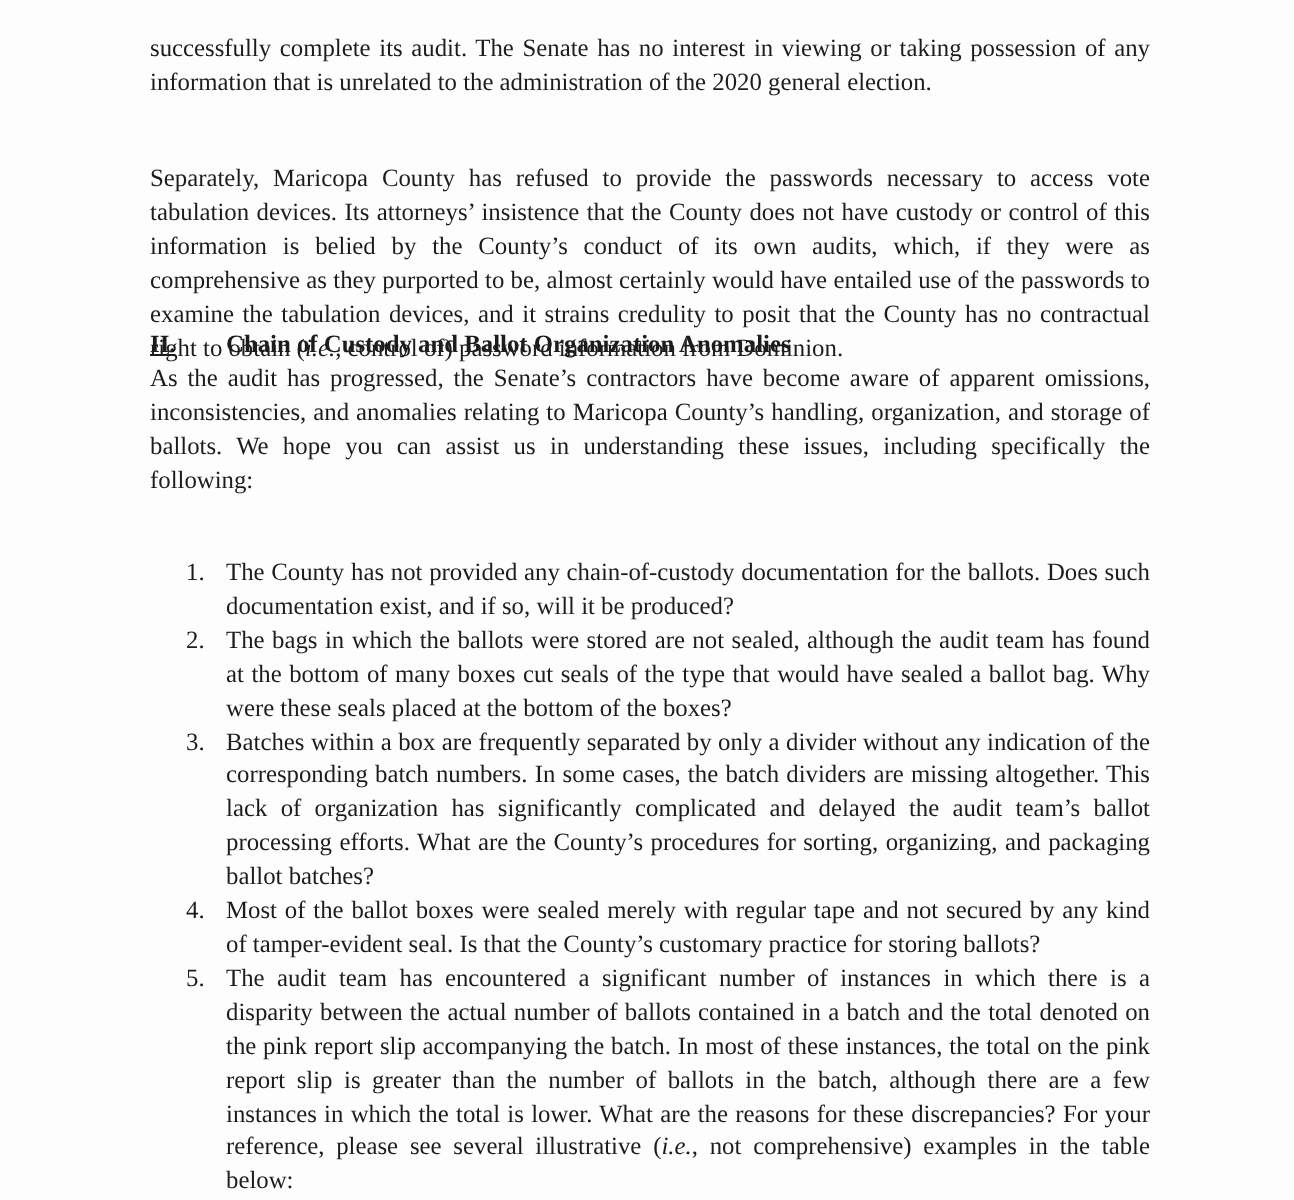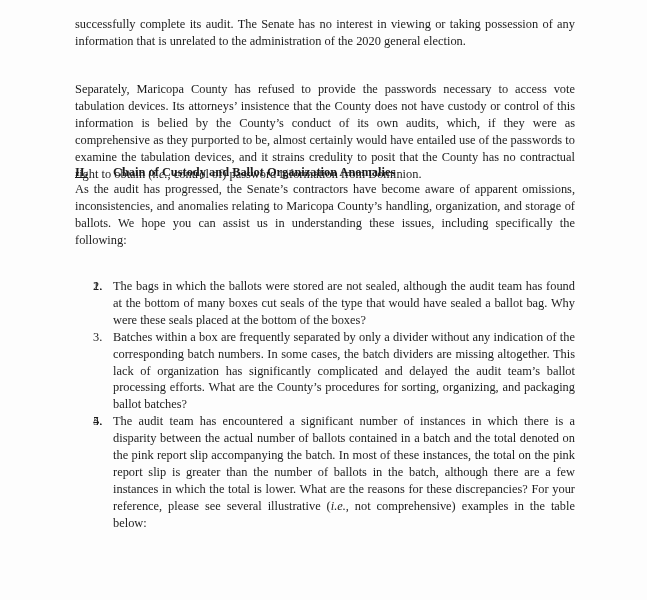--- a/index.html
+++ b/index.html
@@ -36,31 +36,33 @@
 
   <p class="para" style="top:81px;"><span>Separately, Maricopa County has refused to provide the passwords necessary to access vote tabulation devices.  Its attorneys’ insistence that the County does not have custody or control of this information is belied by the County’s conduct of its own audits, which, if they were as comprehensive as they purported to be, almost certainly would have entailed use of the passwords to examine the tabulation devices, and it strains credulity to posit that the County has no contractual right to obtain (</span><em>i.e.</em><span>, control of) password information from Dominion.</span></p>
 
   <p class="heading"><span class="num">II.</span><span class="title">Chain of Custody and Ballot Organization Anomalies</span></p>
 
   <p class="para" style="top:181px;">As the audit has progressed, the Senate’s contractors have become aware of apparent omissions, inconsistencies, and anomalies relating to Maricopa County’s handling, organization, and storage of ballots.  We hope you can assist us in understanding these issues, including specifically the following:</p>
 
   <ol class="list" style="top:278px;">
     <li>
       <span class="n">1.</span>
+      <span>The County has not provided any chain-of-custody documentation for the ballots.  Does such documentation exist, and if so, will it be produced?</span>
     </li>
     <li>
       <span class="n">2.</span>
       <span>The bags in which the ballots were stored are not sealed, although the audit team has found at the bottom of many boxes cut seals of the type that would have sealed a ballot bag. Why were these seals placed at the bottom of the boxes?</span>
     </li>
     <li>
       <span class="n">3.</span>
       <span>Batches within a box are frequently separated by only a divider without any indication of the corresponding batch numbers.  In some cases, the batch dividers are missing altogether.  This lack of organization has significantly complicated and delayed the audit team’s ballot processing efforts.  What are the County’s procedures for sorting, organizing, and packaging ballot batches?</span>
     </li>
     <li>
       <span class="n">4.</span>
+      <span>Most of the ballot boxes were sealed merely with regular tape and not secured by any kind of tamper-evident seal.  Is that the County’s customary practice for storing ballots?</span>
     </li>
     <li>
       <span class="n">5.</span>
       <span>The audit team has encountered a significant number of instances in which there is a disparity between the actual number of ballots contained in a batch and the total denoted on the pink report slip accompanying the batch.  In most of these instances, the total on the pink report slip is greater than the number of ballots in the batch, although there are a few instances in which the total is lower.  What are the reasons for these discrepancies?  For your reference, please see several illustrative (</span><em>i.e.</em><span>, not comprehensive) examples in the table below:</span>
     </li>
   </ol>
 
 </div>
 
 </body></html>

